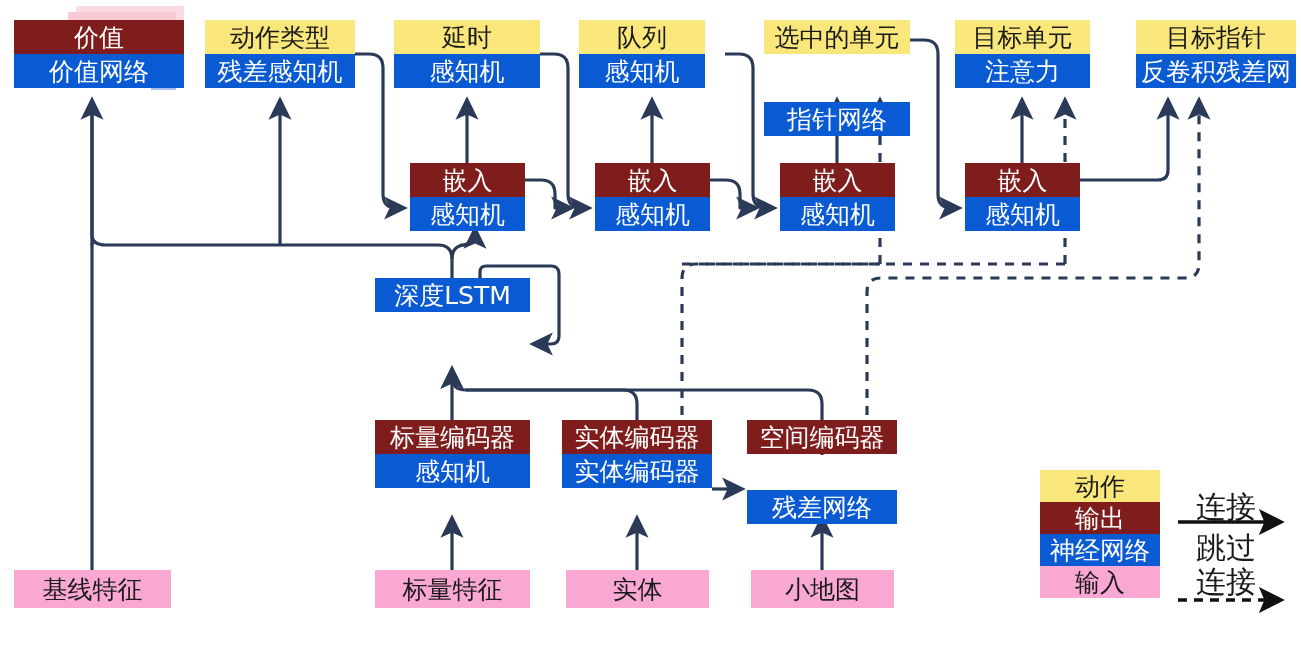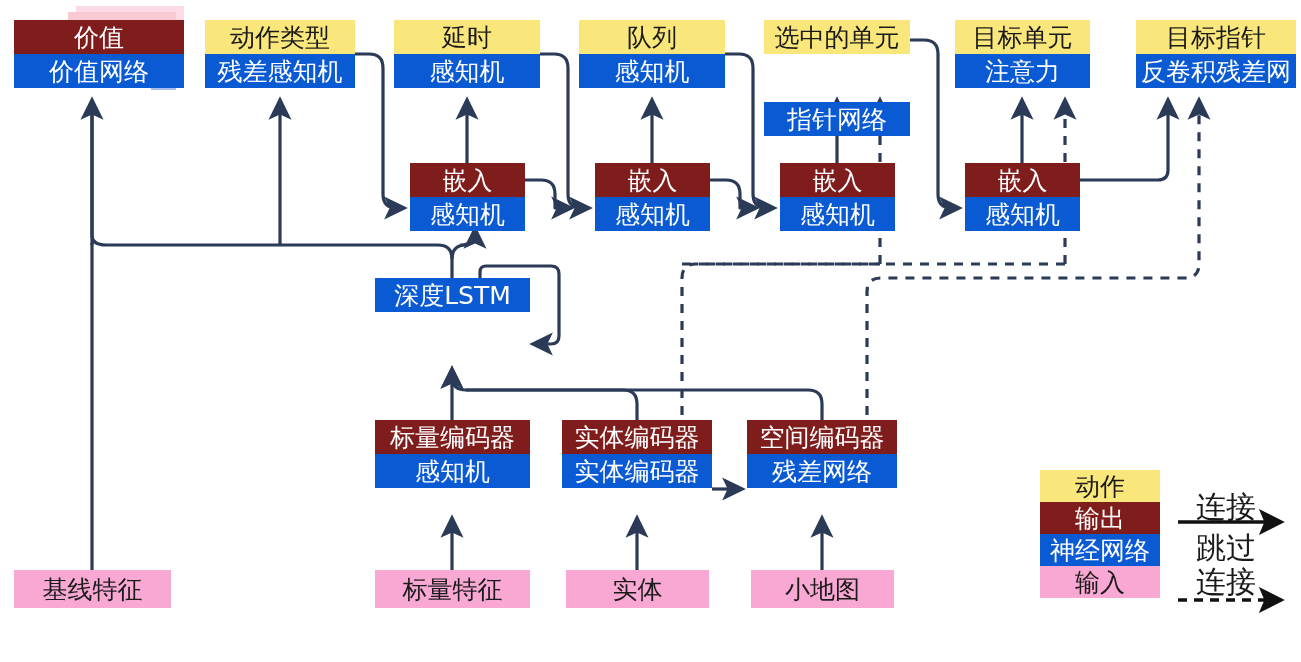--- a/index.html
+++ b/index.html
@@ -112,21 +112,21 @@
   <div class="node" style="left:205px;top:20px;width:150px;">
     <div class="band top action">动作类型</div>
     <div class="band bot net">残差感知机</div>
   </div>
 
   <div class="node" style="left:394px;top:20px;width:146px;">
     <div class="band top action">延时</div>
     <div class="band bot net">感知机</div>
   </div>
 
-  <div class="node" style="left:579px;top:20px;width:146px;">
+  <div class="node" style="left:579px;top:20px;width:126px;">
     <div class="band top action">队列</div>
     <div class="band bot net">感知机</div>
   </div>
 
   <div class="node" style="left:764px;top:20px;width:146px;gap:48px;">
     <div class="band top action">选中的单元</div>
     <div class="band bot net">指针网络</div>
   </div>
 
   <div class="node" style="left:955px;top:20px;width:135px;">
@@ -161,21 +161,21 @@
   </div>
 
   <div class="node" style="left:375px;top:420px;width:155px;">
     <div class="band top output">标量编码器</div>
     <div class="band bot net">感知机</div>
   </div>
   <div class="node" style="left:562px;top:420px;width:150px;">
     <div class="band top output">实体编码器</div>
     <div class="band bot net">实体编码器</div>
   </div>
-  <div class="node" style="left:747px;top:420px;width:150px;">
+  <div class="node" style="left:747px;top:420px;width:150px;gap:36px;">
     <div class="band top output">空间编码器</div>
     <div class="band bot net">残差网络</div>
   </div>
 
   <div class="node single" style="left:14px;top:570px;width:157px;">
     <div class="band input">基线特征</div>
   </div>
   <div class="node single" style="left:375px;top:570px;width:155px;">
     <div class="band input">标量特征</div>
   </div>

